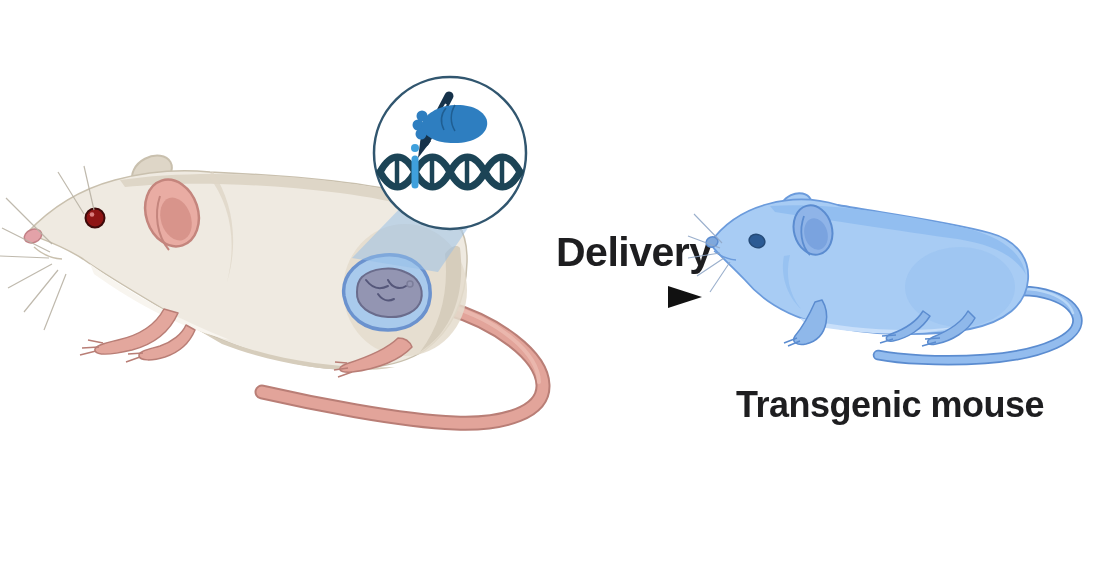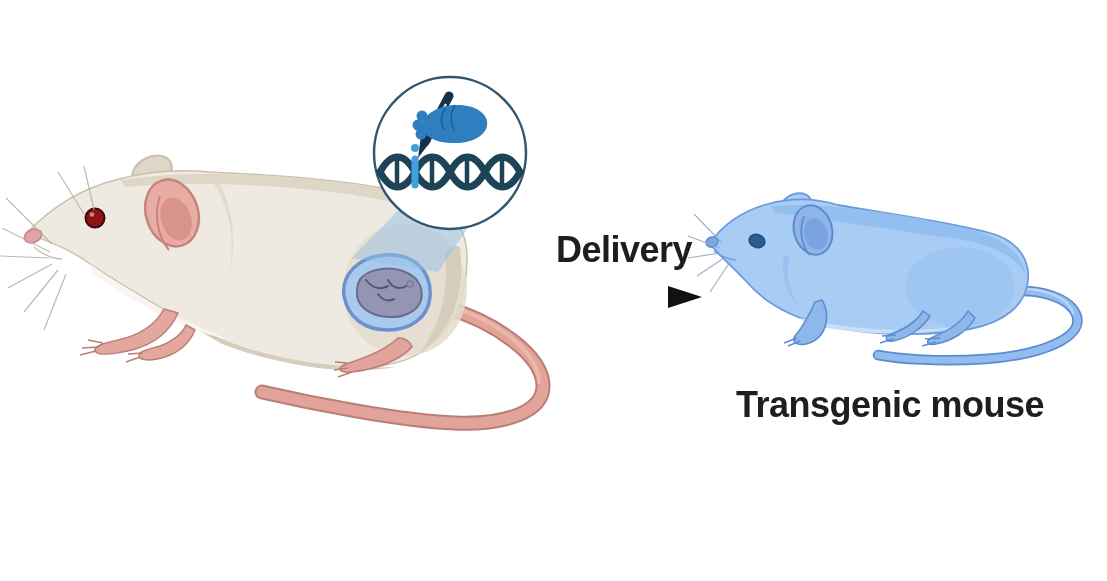--- a/index.html
+++ b/index.html
@@ -5,21 +5,21 @@
   html,body{margin:0;padding:0;background:#fff;}
   .canvas{
     position:relative;width:1107px;height:581px;background:var(--background,#fff);
     overflow:hidden;font-family:"Liberation Sans",sans-serif;
   }
   .abs{position:absolute;}
   .label{
     font-weight:bold;color:var(--label-color,#1e1e20);
     letter-spacing:-0.5px;white-space:nowrap;
   }
-  .delivery{left:556px;top:229px;font-size:36px;}
+  .delivery{left:556px;top:229px;font-size:41px;}
   .transgenic{left:700px;top:384px;width:380px;text-align:center;font-size:36px;}
   svg{display:block;}
 </style>
 </head>
 <body>
 
 <div class="canvas">
 
   <svg class="abs" style="left:0;top:140px" width="610" height="310" viewBox="0 140 610 310">
 

